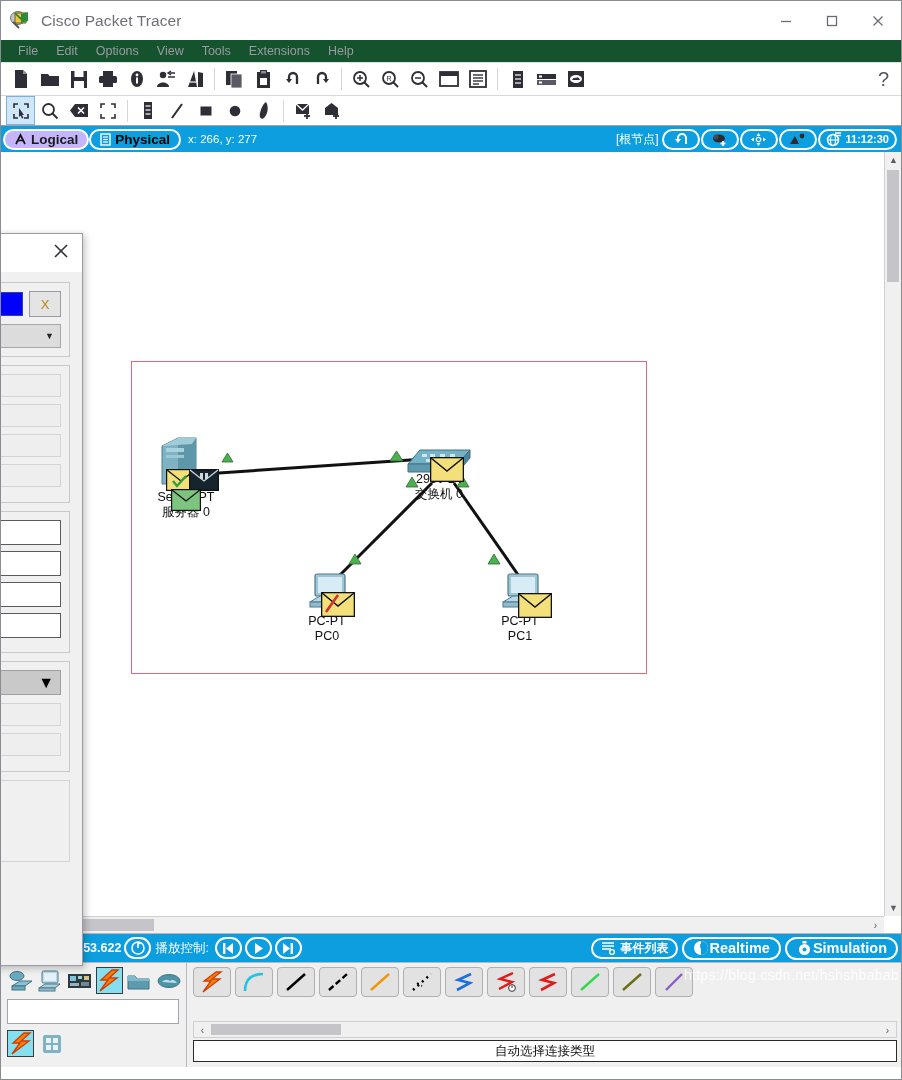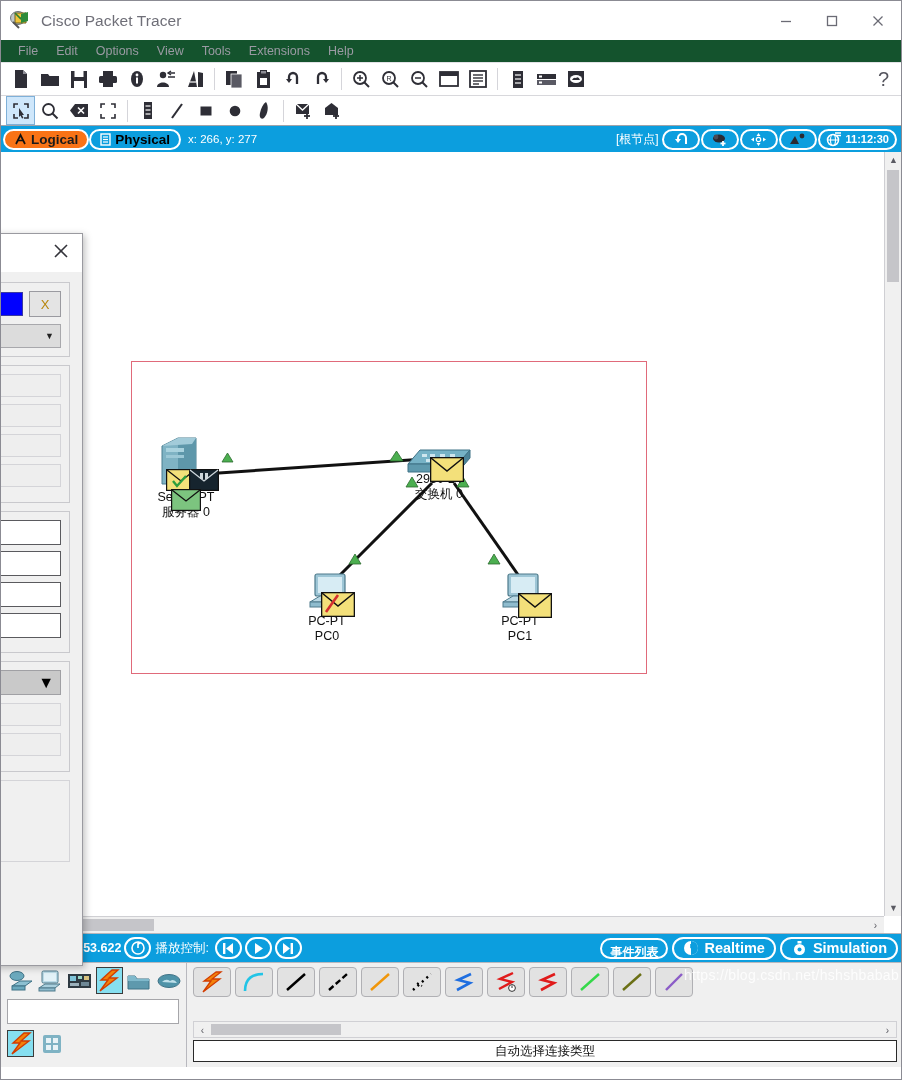--- a/index.html
+++ b/index.html
@@ -89,21 +89,21 @@
   .pill {
     display: flex; align-items: center; gap: 4px;
     height: 21px;
     border: 2px solid #fff;
     border-radius: 11px;
     padding: 0 9px;
     font-size: 13.5px; font-weight: bold;
     color: #000000;
     white-space: nowrap;
   }
-  .pill.active { background: #f97316; color: #1b1b1b; }
+  .pill.active { background: #c4b5fd; color: #1b1b1b; }
   .coords { font-size: 11.5px; margin-left: 7px; color:#fff; }
   .bb-right { margin-left: auto; display: flex; align-items: center; gap: 1px; }
   .rootnode { font-size: 12px; color: #fff; margin-right: 2px; white-space: nowrap;}
   .cpill {
     width: 38px; height: 21px;
     border: 2px solid #fff; border-radius: 11px;
     display: flex; align-items: center; justify-content: center;
   }
   .cpill.wide { width: auto; padding: 0 6px; gap: 4px; font-size: 11px; font-weight: bold;}
 
@@ -169,28 +169,28 @@
     padding: 0 3px;
   }
   .sim-time { font-size: 12.5px; margin-left: 75px; font-weight: bold;}
   .rbtn {
     width: 27px; height: 22px; border: 2px solid #fff; border-radius: 12px;
     display: flex; align-items: center; justify-content: center; margin-left: 3px;
   }
   .pbl { font-size: 12.5px; margin: 0 3px 0 4px; white-space: nowrap;}
   .bb2-right { margin-left: auto; display: flex; align-items: center; gap: 4px; }
   .modepill {
-    display:flex; align-items:center; gap:5px;
+    display:flex; align-items:center; 
     height: 23px; border:2px solid #fff; border-radius: 12px; padding: 0 9px;
     font-size: 14.5px; font-weight: bold; color:#fff; white-space: nowrap;
   }
   .evtpill {
     display:flex; align-items:center; gap:4px;
     height: 21px; border:2px solid #fff; border-radius: 11px; padding: 0 8px;
-    font-size: 12px; font-weight: bold; color:#fff; white-space: nowrap; flex-direction: column;
+    font-size: 12px; font-weight: bold; color:#fff; white-space: nowrap;
   }
 
   
   .devpanel {
     height: 105px;
     display: flex;
     background: #f0f0f0;
     border-top: 1px solid #b8b8be;
   }
   .dev-left { width: 185px; padding: 4px 4px 0 6px; }

